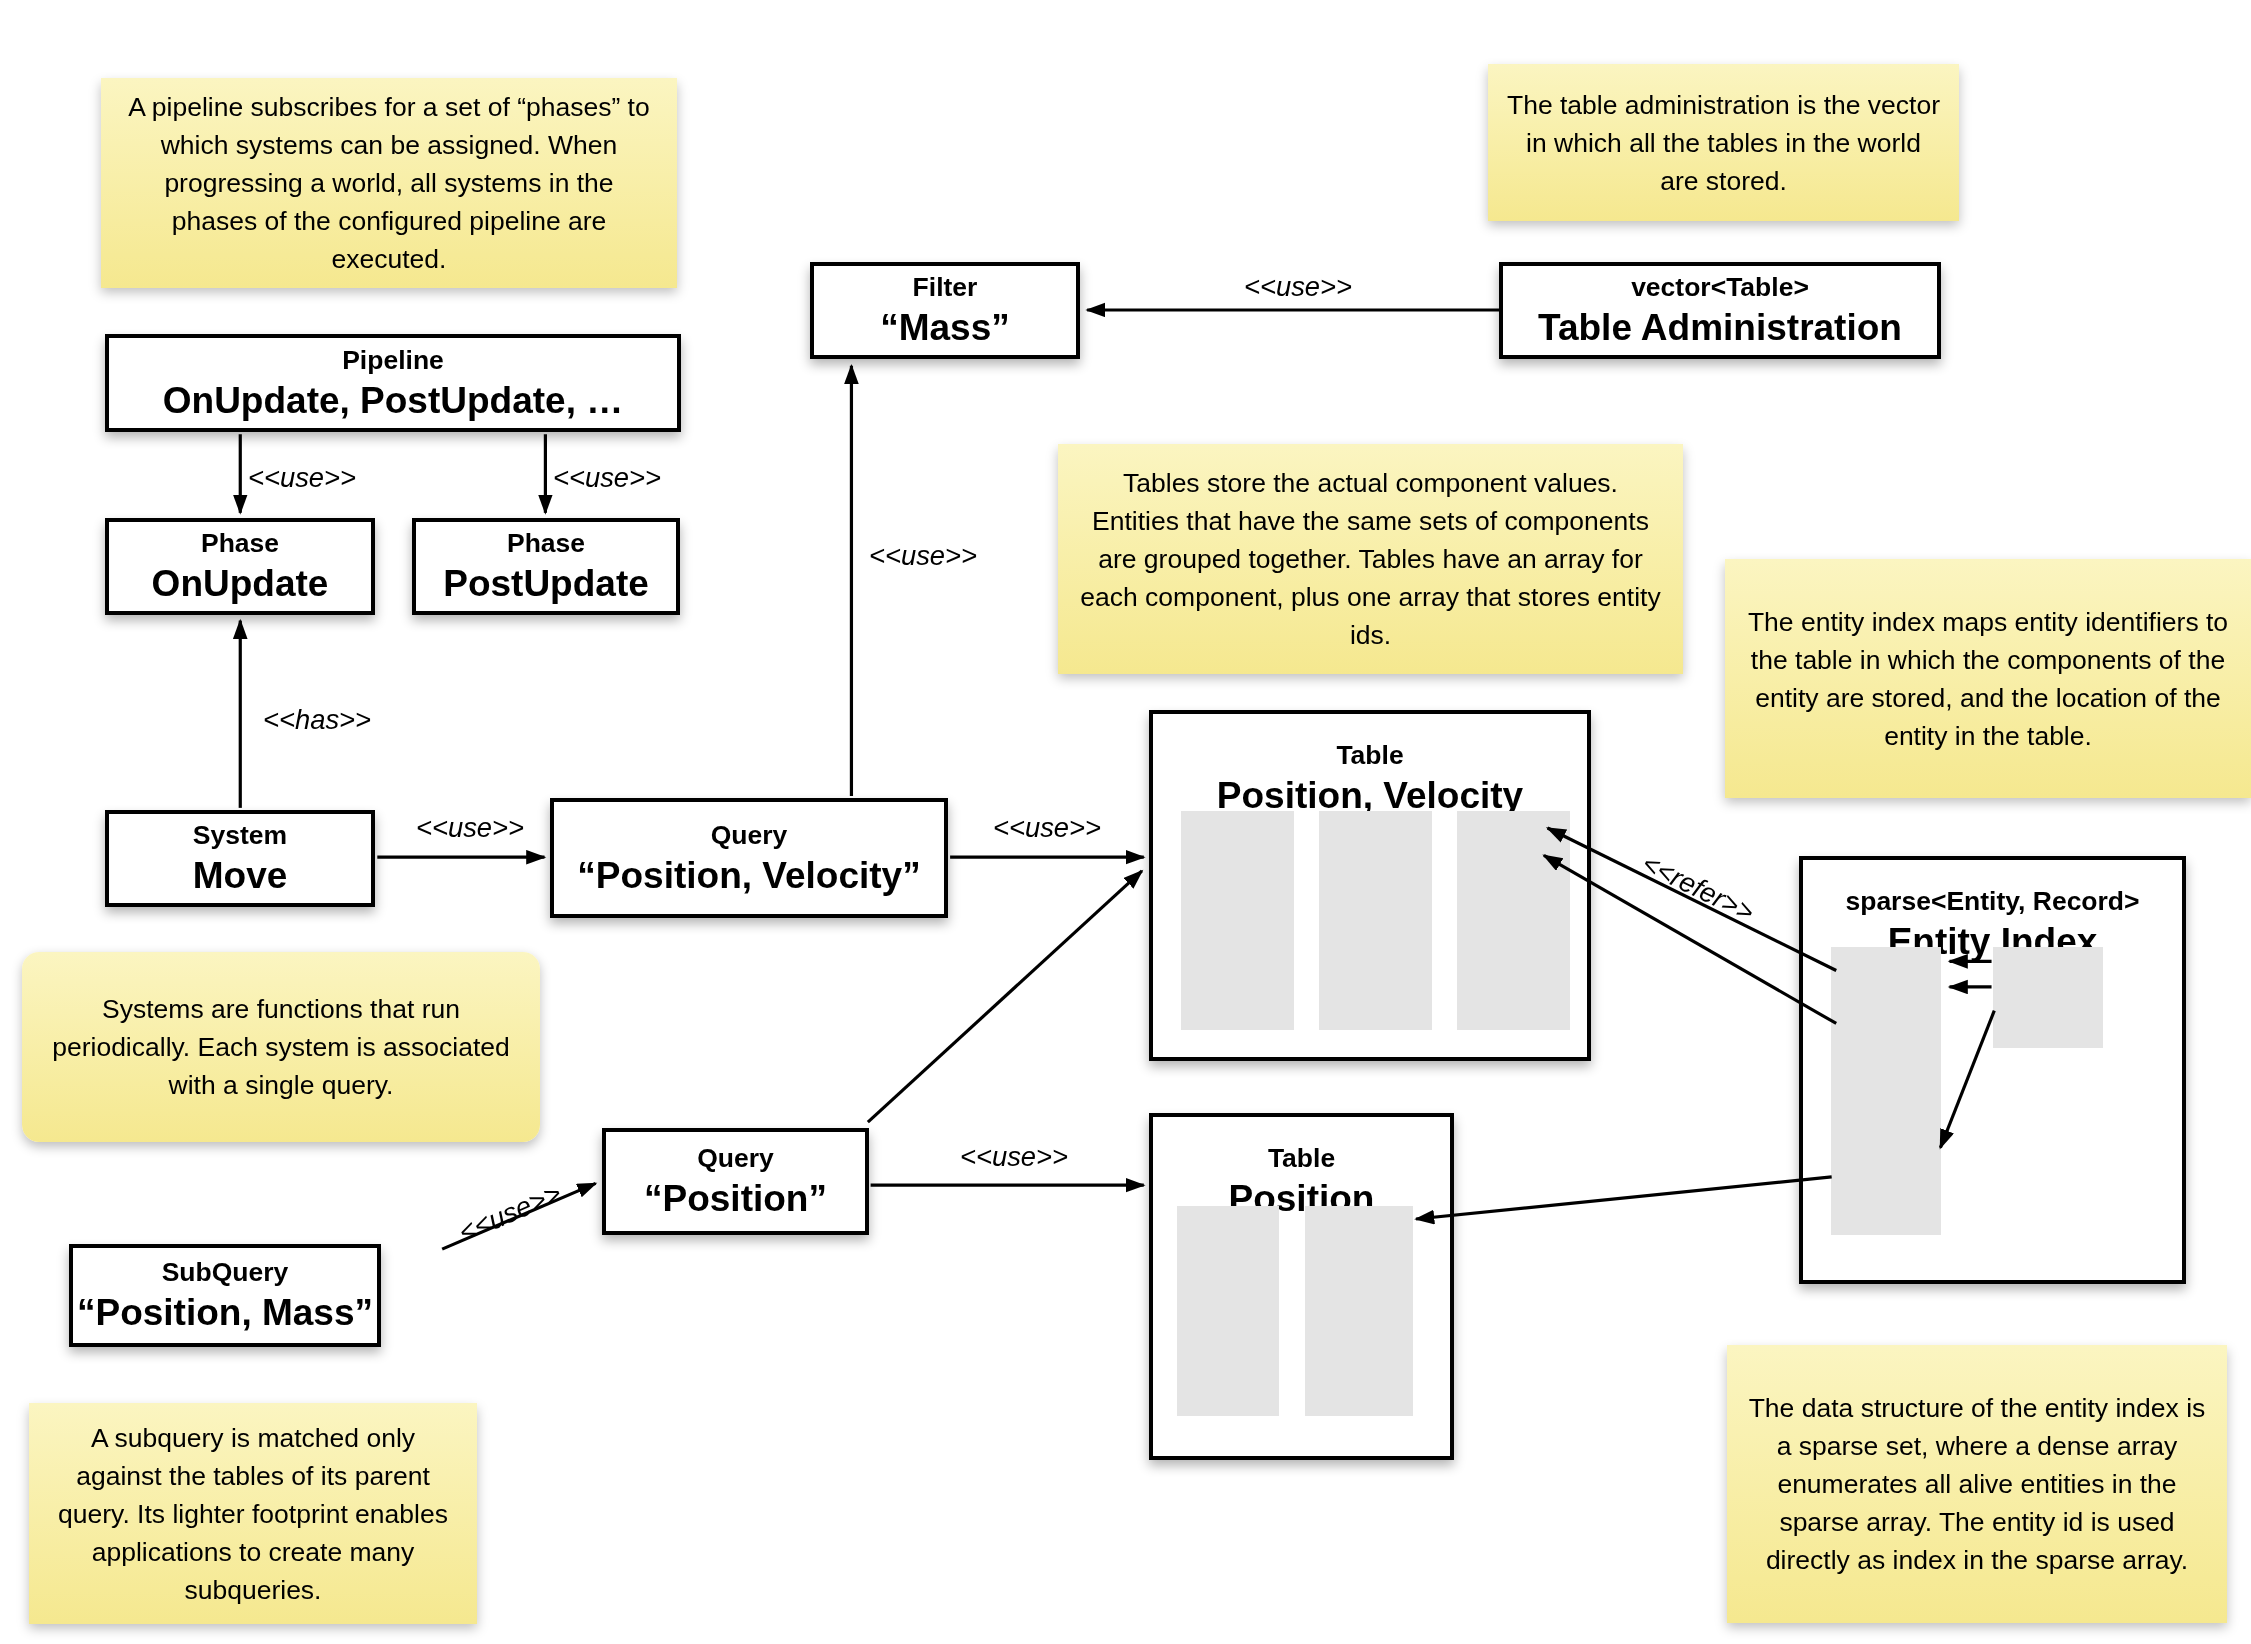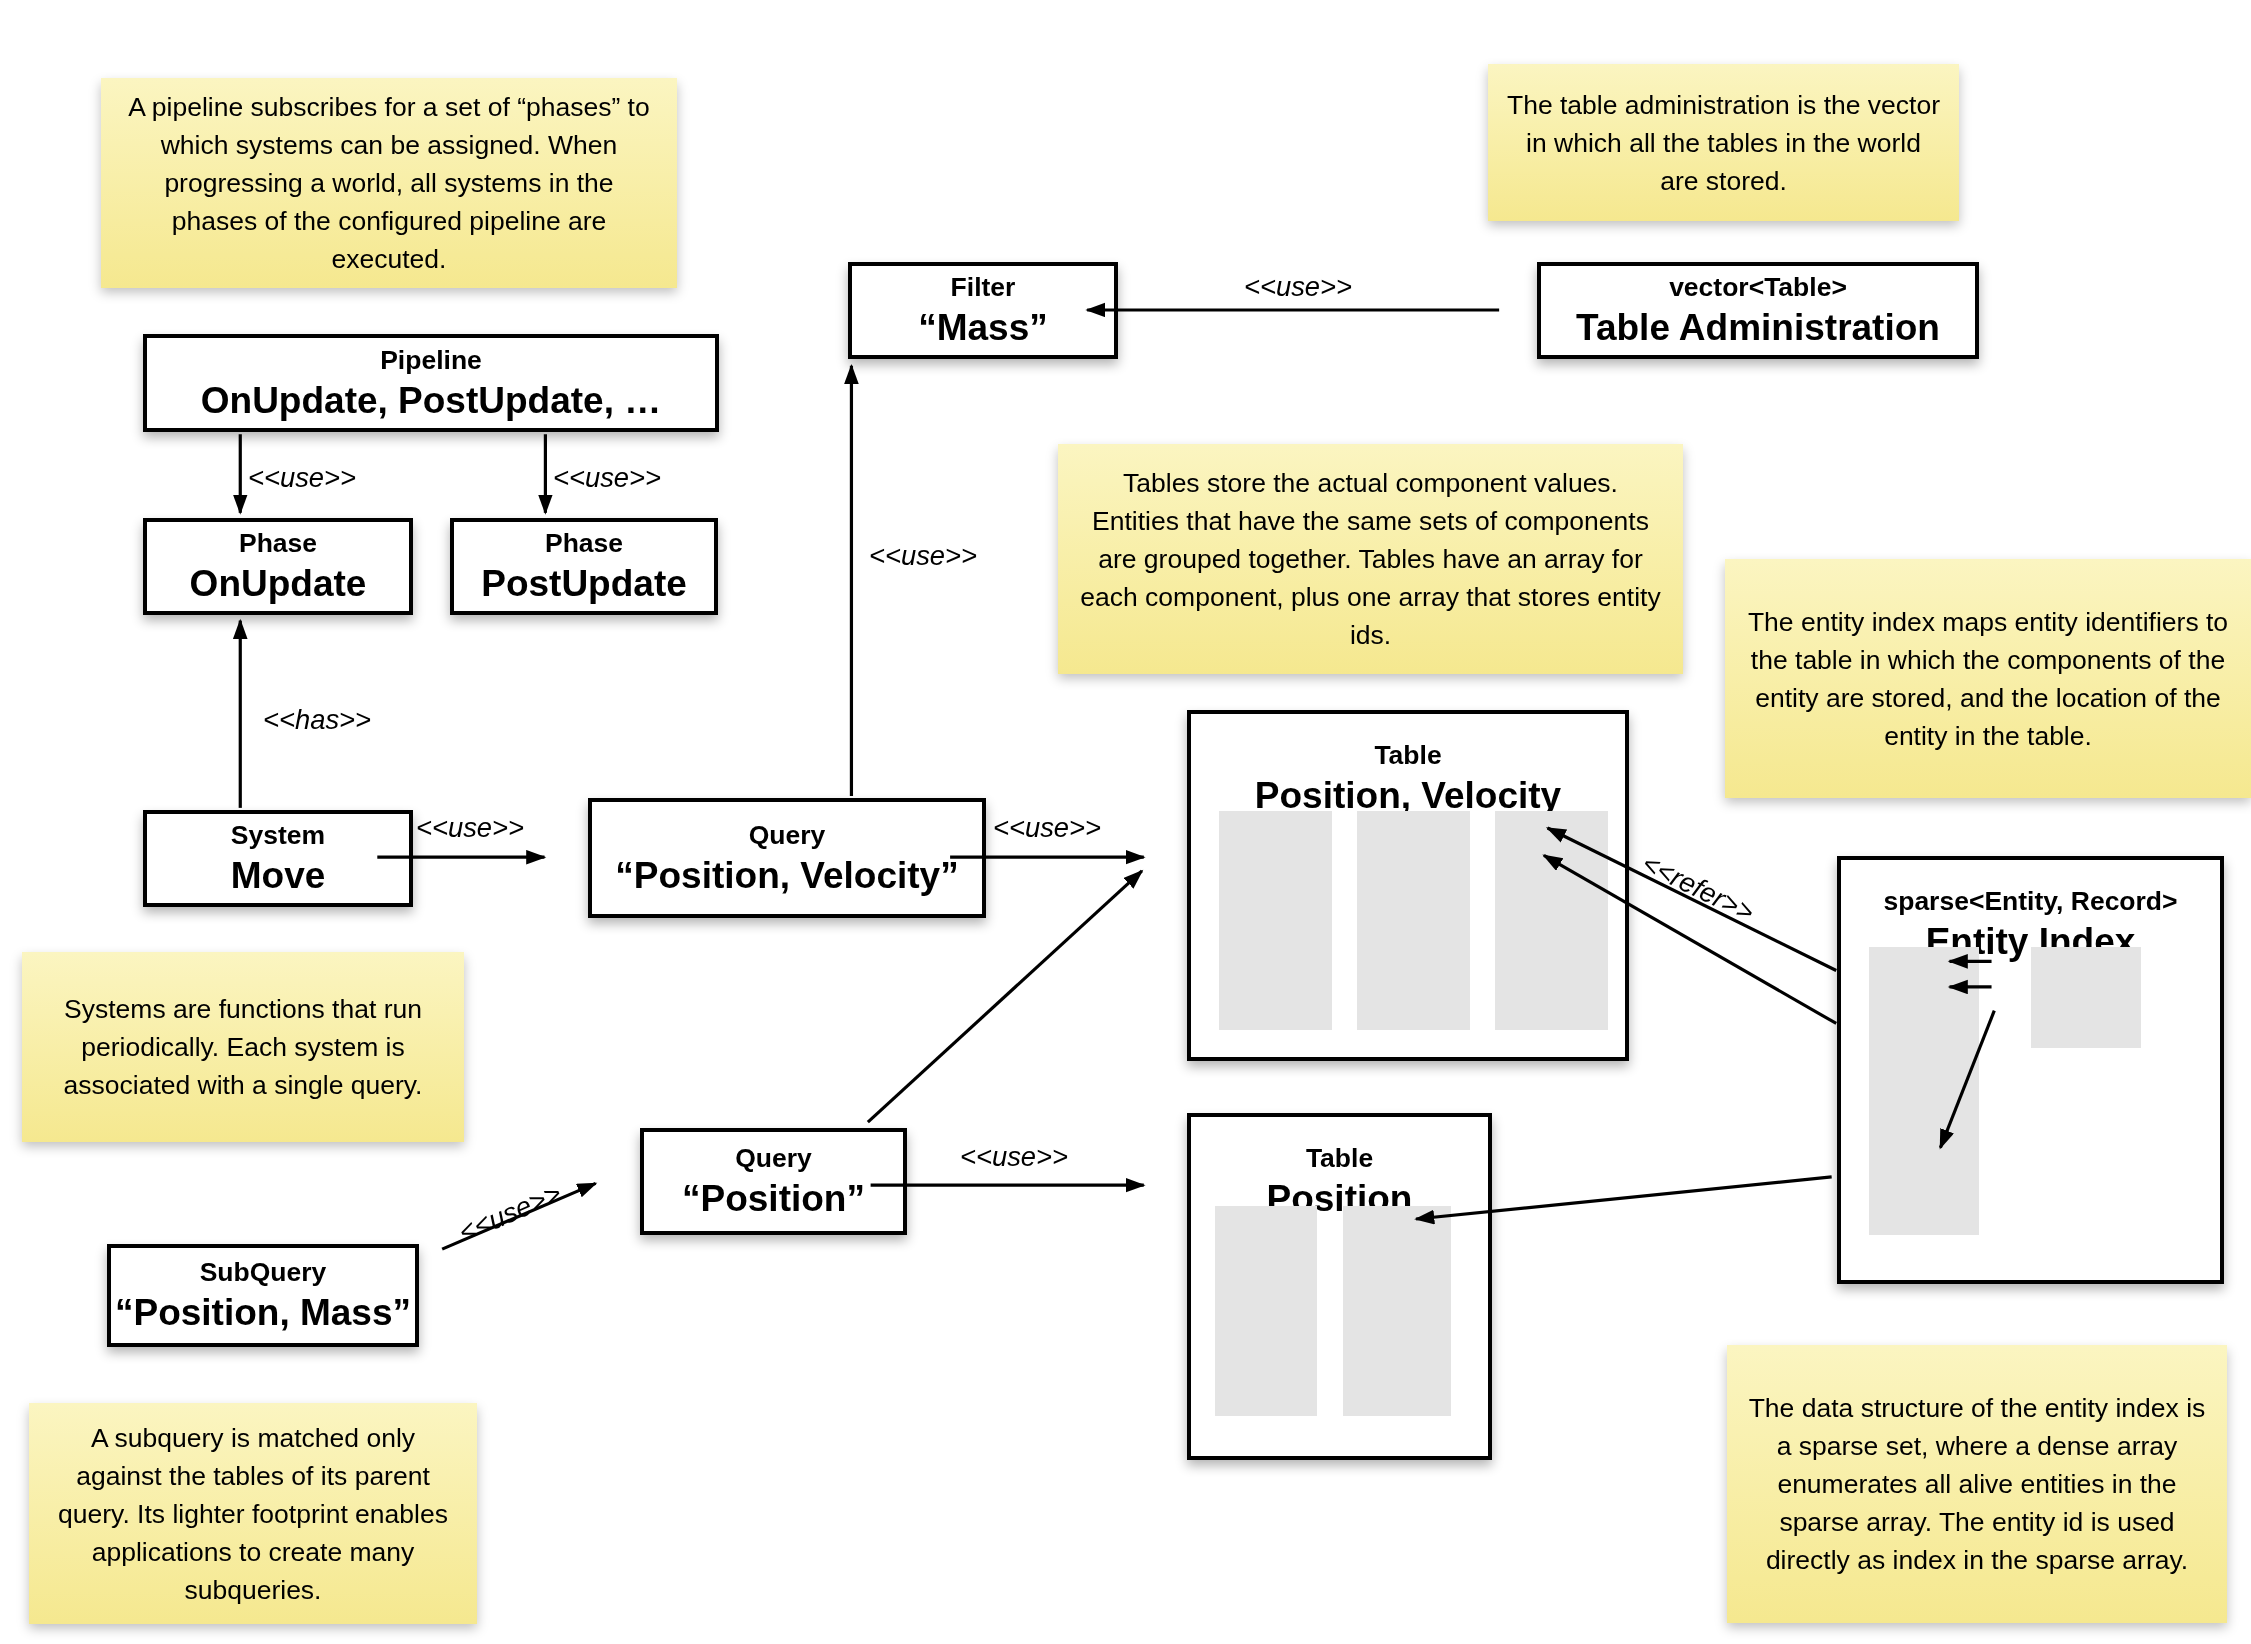--- a/index.html
+++ b/index.html
@@ -14,21 +14,20 @@
     box-shadow:0 4.6px 11px rgba(0,0,0,0.25);
     display:flex;align-items:center;justify-content:center;
     text-align:center;font-size:26.5px;line-height:38px;padding:12.8px 18.3px;
   }
   
   .node{
     position:absolute;box-sizing:border-box;background:#ffffff;
     border:4.6px solid #000;box-shadow:0 5.5px 11px rgba(0,0,0,0.30);
     display:flex;flex-direction:column;align-items:center;justify-content:center;
     text-align:center;
-    margin-left:38px;
   }
   .node--container{justify-content:flex-start;padding-top:24px;}
   .node-type{font-weight:bold;font-size:26.5px;line-height:35px;}
   .node-name{font-weight:bold;font-size:37px;line-height:46px;white-space:nowrap;}
   
   .array{position:absolute;background:#e4e4e4;}
   
   .edge-label{
     position:absolute;font-style:italic;font-size:27.4px;white-space:nowrap;
     transform:translate(-50%,-50%);
@@ -45,21 +44,21 @@
 
   <div class="note" style="left:101px;top:78px;width:576px;height:210px;">A pipeline subscribes for a set of “phases” to which systems can be assigned. When progressing a world, all systems in the phases of the configured pipeline are executed.</div>
 
 
   <div class="note" style="left:1488px;top:64px;width:471px;height:157px;">The table administration is the vector in which all the tables in the world are stored.</div>
 
   <div class="note" style="left:1058px;top:444px;width:625px;height:230px;">Tables store the actual component values. Entities that have the same sets of components are grouped together. Tables have an array for each component, plus one array that stores entity ids.</div>
 
   <div class="note" style="left:1725px;top:559px;width:526px;height:239px;">The entity index maps entity identifiers to the table in which the components of the entity are stored, and the location of the entity in the table.</div>
 
-  <div class="note" style="left:22px;top:952px;width:442px;height:190px;">Systems are functions that run periodically. Each system is associated with a single query.</div>
+  <div class="note" style="left:22px;top:952px;width:518px;height:190px;border-radius:17px;">Systems are functions that run periodically. Each system is associated with a single query.</div>
 
 
   <div class="note" style="left:29px;top:1403px;width:448px;height:221px;">A subquery is matched only against the tables of its parent query. Its lighter footprint enables applications to create many subqueries.</div>
 
   <div class="note" style="left:1727px;top:1345px;width:500px;height:278px;">The data structure of the entity index is a sparse set, where a dense array enumerates all alive entities in the sparse array. The entity id is used directly as index in the sparse array.</div>
 
   <div class="node" style="left:810px;top:262px;width:270px;height:97px;">
     <div class="node-type">Filter</div>
     <div class="node-name">“Mass”</div>
   </div>

